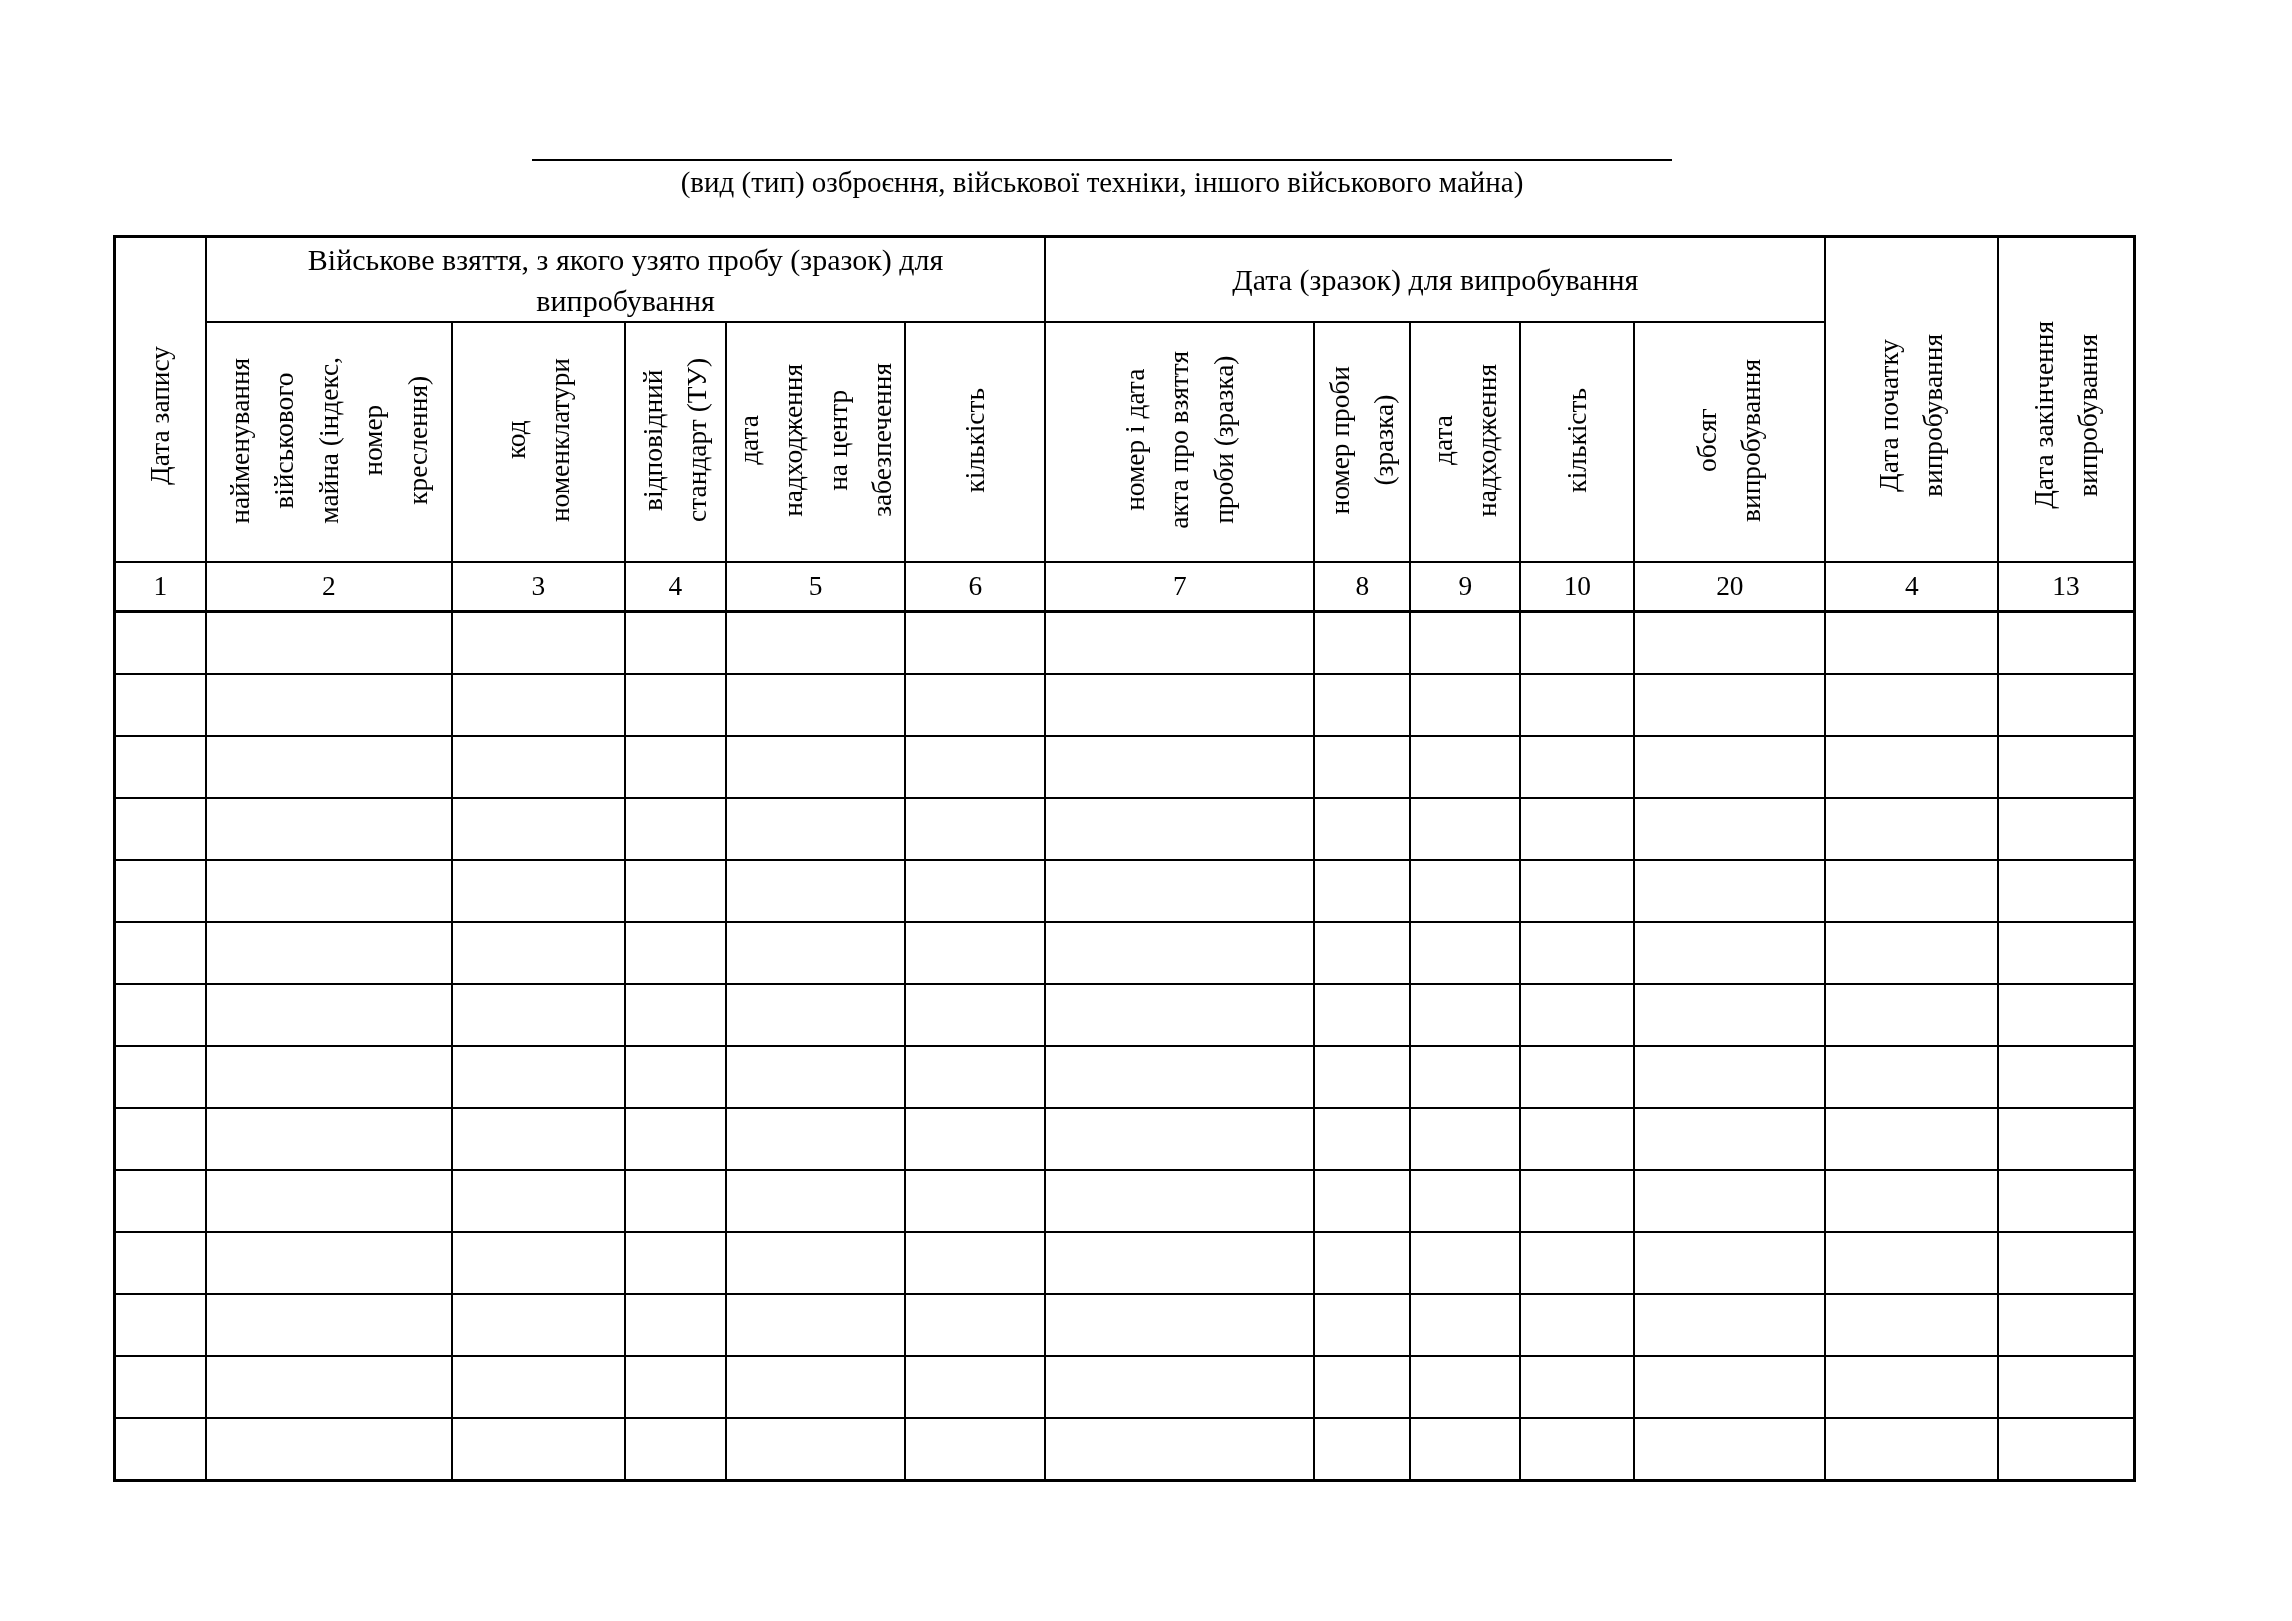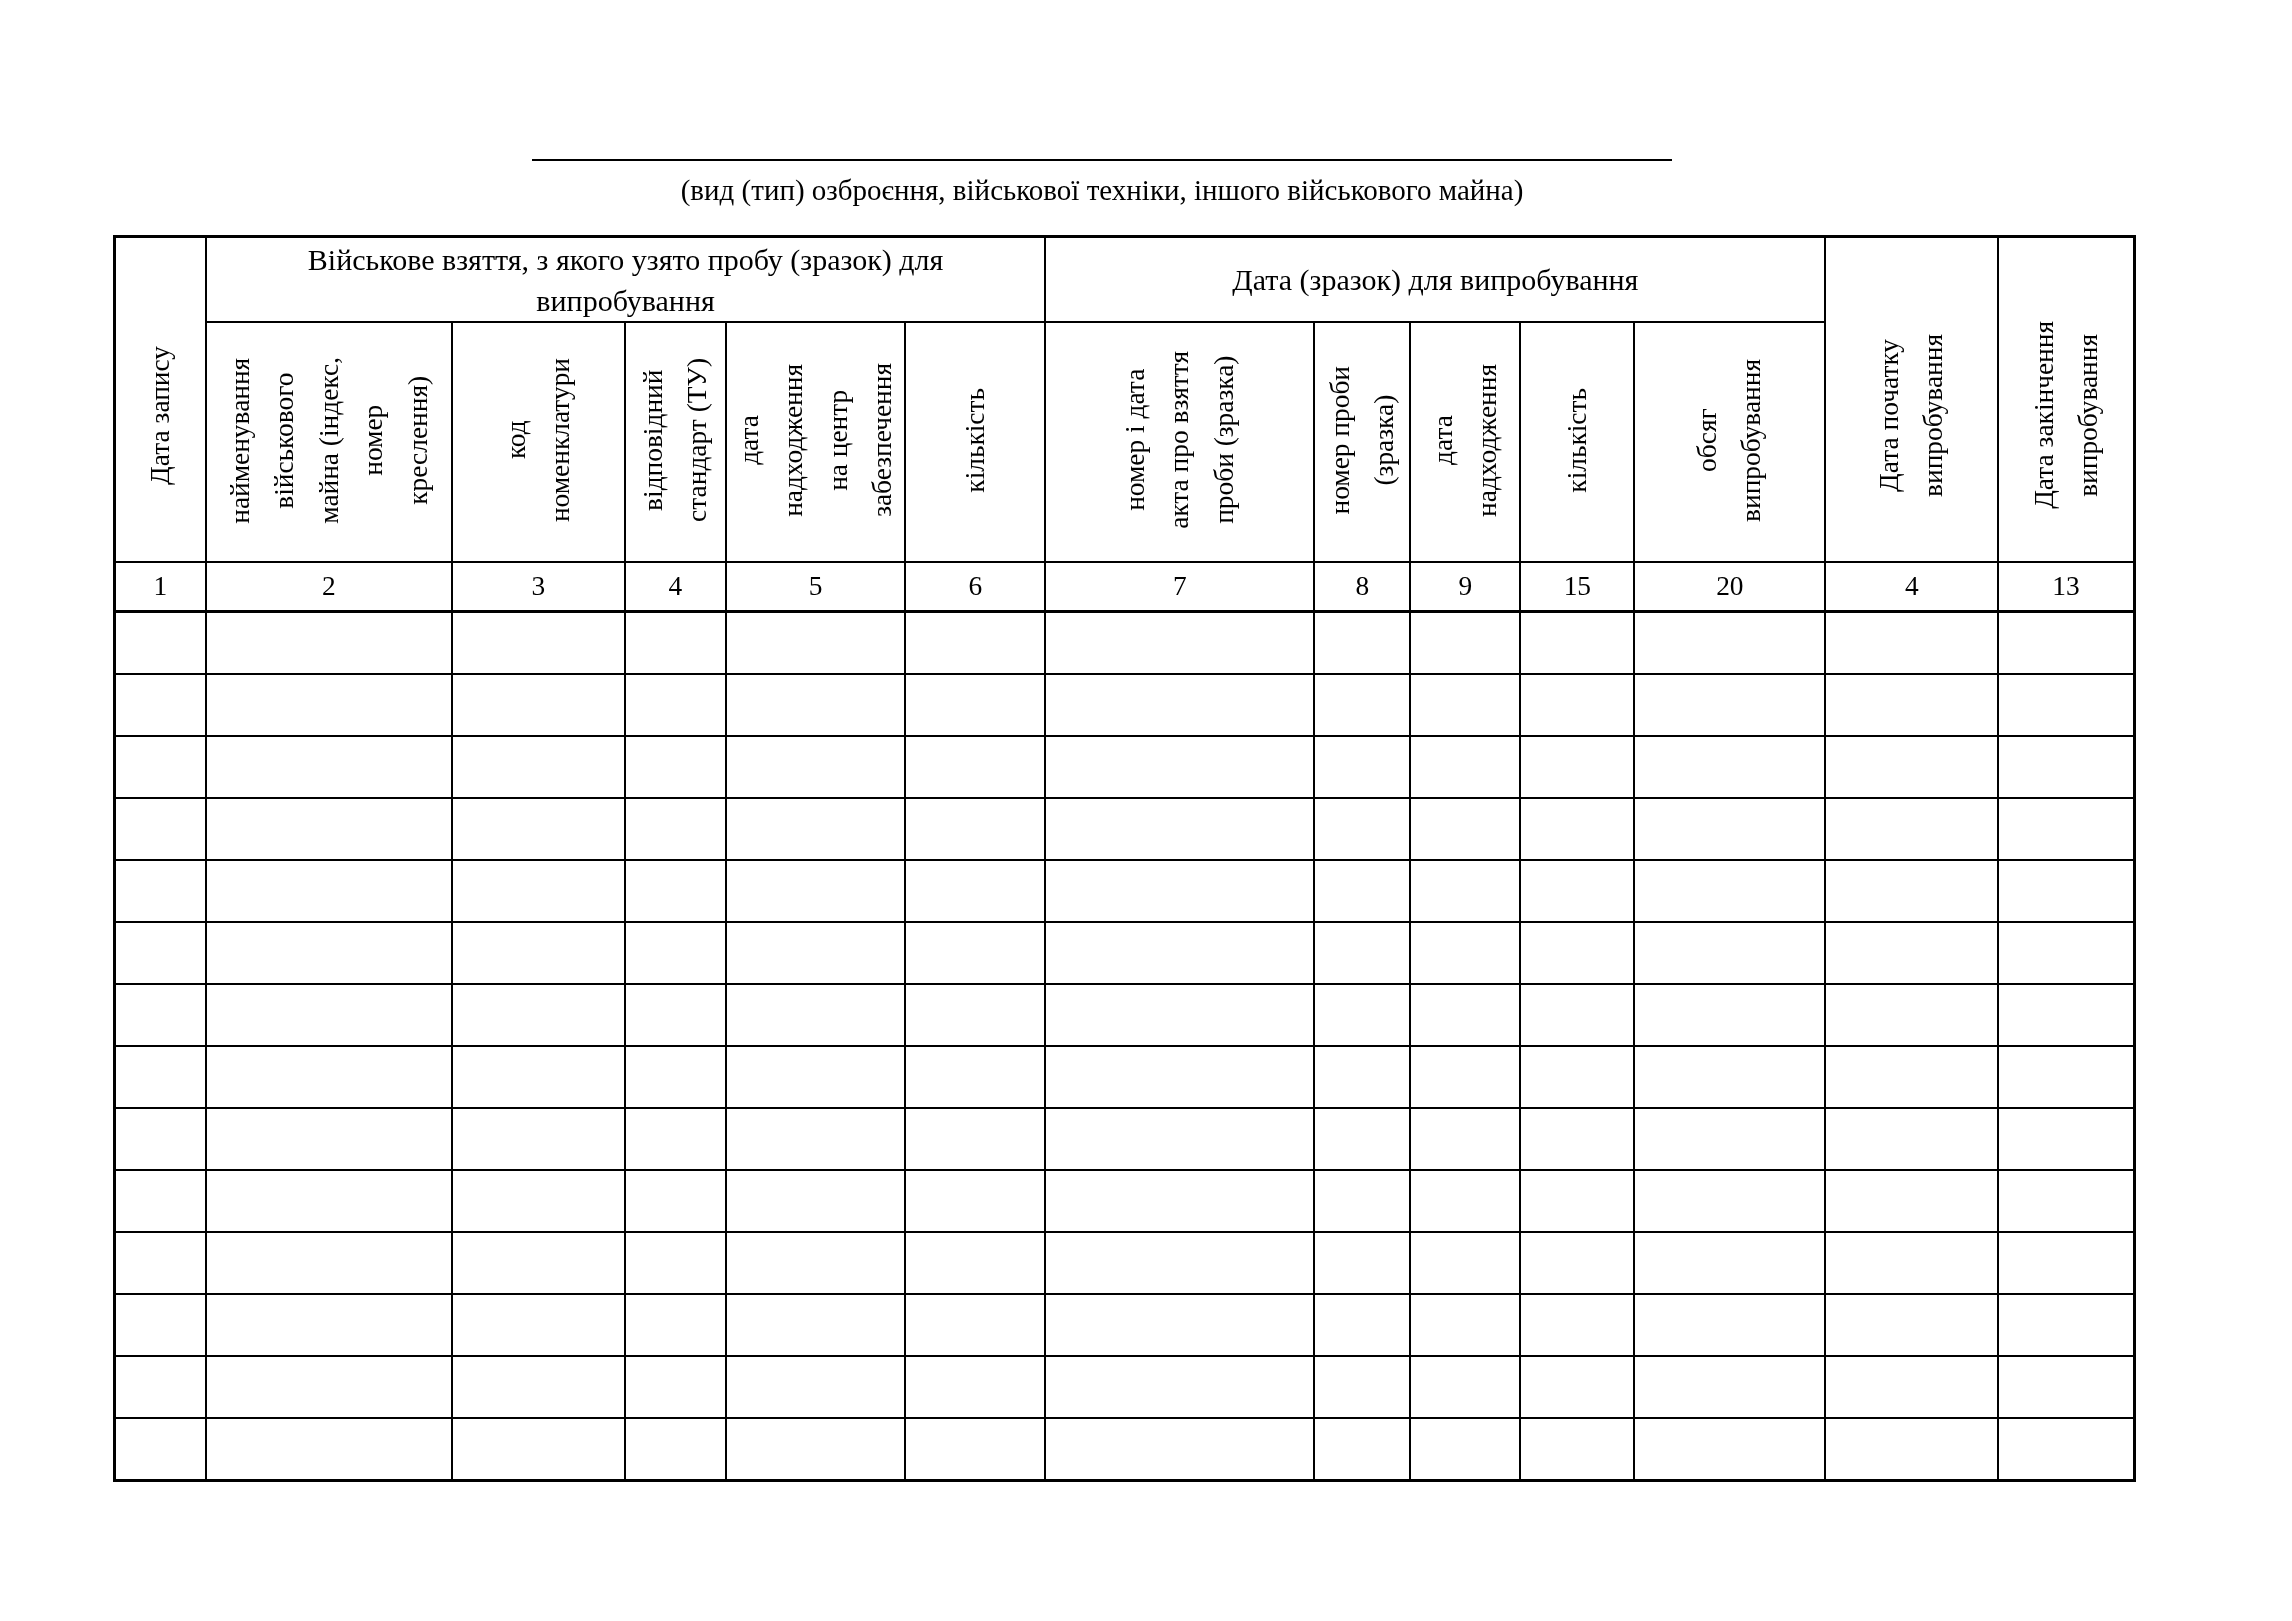--- a/index.html
+++ b/index.html
@@ -23,21 +23,21 @@
     left: 532px;
     top: 135px;
     width: 1140px;
     text-align: center;
   }
   .title-line {
     height: 23.5px;
     border-bottom: 2px solid #000;
   }
   .title-caption {
-    margin-top: 12px;
+    margin-top: 4px;
     font-size: 29px;
     line-height: 35px;
     white-space: nowrap;
   }
 
   
   table.form-table {
     position: absolute;
     left: 113px;
     top: 235px;
@@ -170,21 +170,21 @@
       <tr class="num-row">
         <td>1</td>
         <td class="sep-left">2</td>
         <td>3</td>
         <td>4</td>
         <td>5</td>
         <td>6</td>
         <td class="sep-left">7</td>
         <td>8</td>
         <td>9</td>
-        <td>15</td>
+        <td>10</td>
         <td>20</td>
         <td class="sep-left">4</td>
         <td>13</td>
       </tr>
     </thead>
     <tbody>
         <tr class="body-row">
           <td></td>
           <td class="sep-left"></td>
           <td></td>

